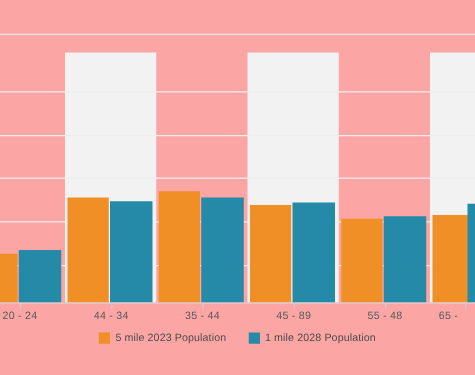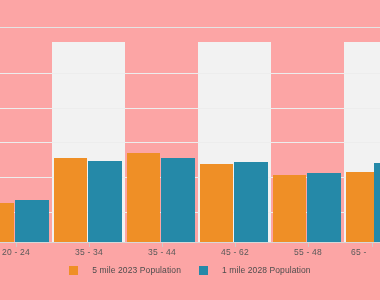--- a/index.html
+++ b/index.html
@@ -102,21 +102,21 @@
     width: 380px;
     height: 16px;
     display: flex;
     justify-content: center;
     align-items: center;
     gap: 18px;
   }
   .legend-entry {
     display: flex;
     align-items: flex-end;
-    gap: 14px;
+    gap: 4px;
   }
   .legend-swatch {
     width: 9px;
     height: 9px;
     display: block;
   }
   .legend-swatch.series-a { background: #ef8f26; }
   .legend-swatch.series-b { background: #2589a8; }
   .legend-text {
     font-size: 8.5px;
@@ -166,23 +166,23 @@
 
   <div class="tick" style="left:16px;"></div>
   <div class="tick" style="left:89px;"></div>
   <div class="tick" style="left:162px;"></div>
   <div class="tick" style="left:235px;"></div>
   <div class="tick" style="left:308px;"></div>
   <div class="tick" style="left:372px;"></div>
 
   <div id="axis-labels">
     <div class="axis-label" style="left:-14px; width:60px;">20 - 24</div>
-    <div class="axis-label" style="left:59px;  width:60px;">35 - 34</div>
+    <div class="axis-label" style="left:59px;  width:60px;">44 - 34</div>
     <div class="axis-label" style="left:132px; width:60px;">35 - 44</div>
-    <div class="axis-label" style="left:205px; width:60px;">45 - 62</div>
+    <div class="axis-label" style="left:205px; width:60px;">45 - 89</div>
     <div class="axis-label" style="left:278px; width:60px;">55 - 48</div>
     <div class="axis-label" style="left:351px; width:60px; text-align:left;">65 -</div>
   </div>
 
   <div id="legend">
     <div class="legend-entry">
       <span class="legend-swatch series-a"></span>
       <span class="legend-text">5 mile 2023 Population</span>
     </div>
     <div class="legend-entry">

